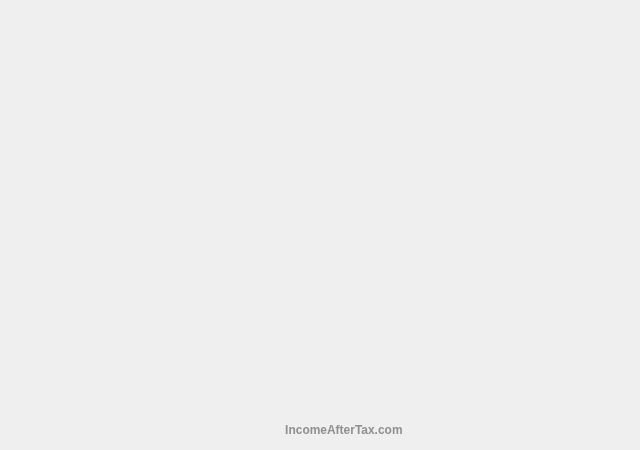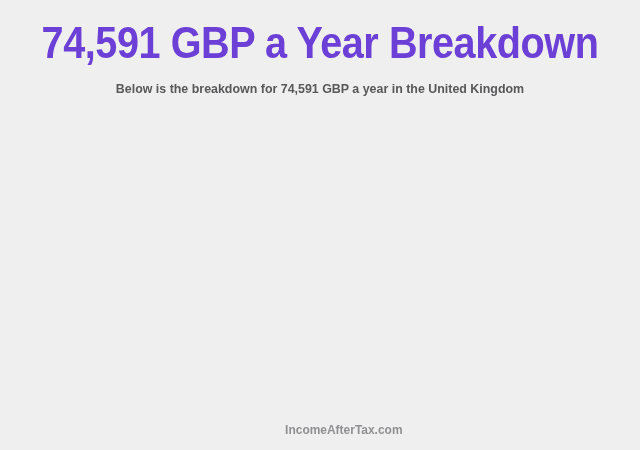--- a/index.html
+++ b/index.html
@@ -78,24 +78,20 @@
     transform-origin: center center;
     display: inline-block;
     white-space: nowrap;
   }
 </style>
 </head>
 <body>
 
 <div class="page">
 
-  <div class="header">
-    <h1 class="page-title">74,591 GBP a Year Breakdown</h1>
-    <p class="page-subtitle">Below is the breakdown for 74,591 GBP a year in the United Kingdom</p>
-  </div>
 
   <div class="chart-region"></div>
 
   <div class="site-footer">
     <span class="footer-text">IncomeAfterTax.com</span>
   </div>
 
 </div>
 
 </body></html>

